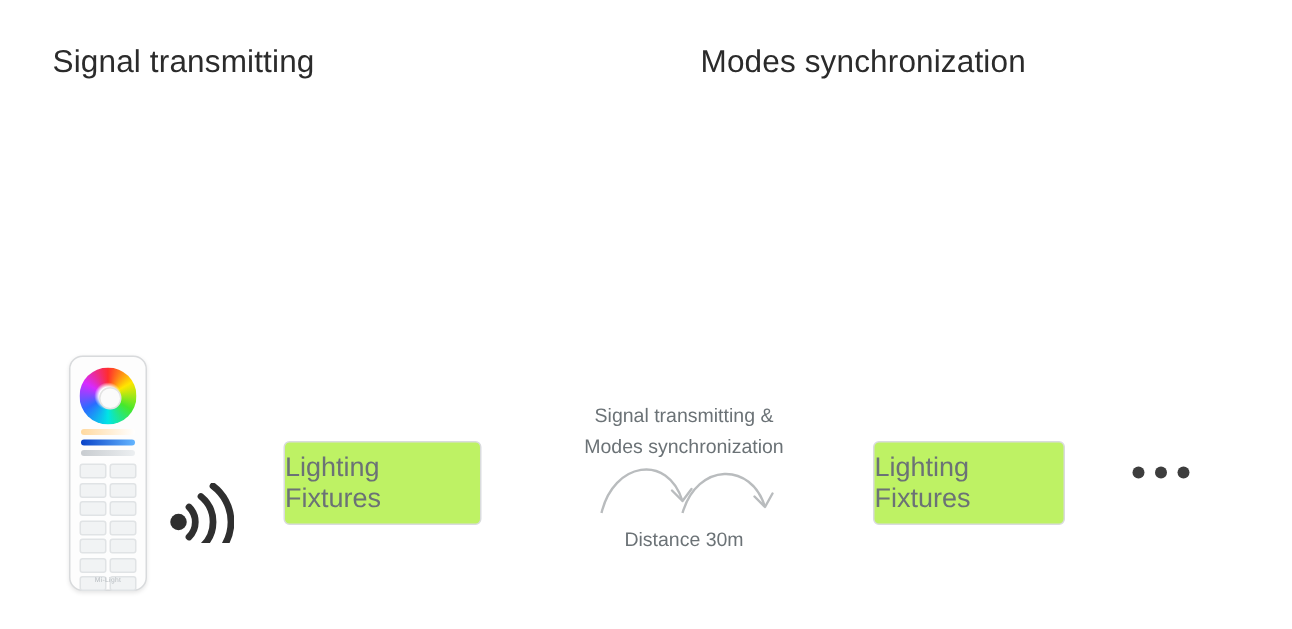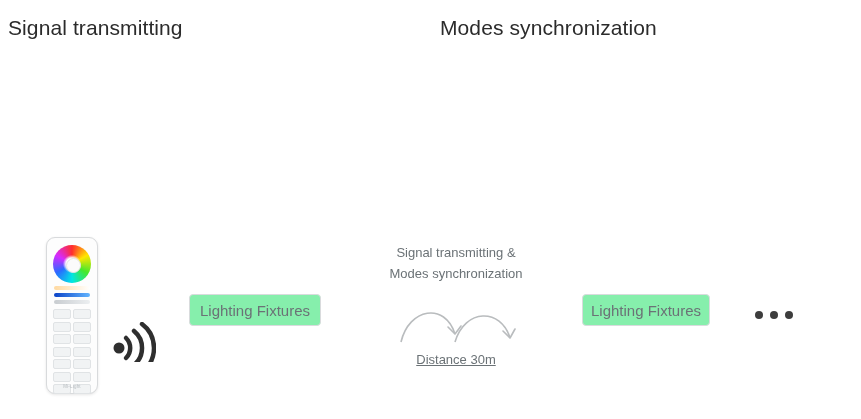--- a/index.html
+++ b/index.html
@@ -11,21 +11,22 @@
     width: 861px;
     height: 419px;
     position: relative;
     font-family: "Liberation Sans", sans-serif;
     color: #4a4a4a;
     overflow: hidden;
   }
 
   .col {
     position: absolute;
-    top: 16px;
+    top: 30px;
+    margin-left: 27px;
   }
   .col-left { left: 8px; width: 400px; }
   .col-right { left: 440px; width: 415px; }
 
   .heading {
     font-size: 21px;
     font-weight: 400;
     color: #2b2b2b;
     margin: 0 0 12px 0;
     letter-spacing: 0.1px;
@@ -117,39 +118,39 @@
     position: absolute;
     left: 112px;
     top: 94px;
     width: 44px;
     height: 40px;
   }
 
   
   .fixture {
     position: absolute;
-    height: 32px;
+    height: 56px;
     border: 1px solid #d9dbdd;
     border-radius: 4px;
-    background: #86efac;
+    background: #bef264;
     display: flex;
     align-items: center;
     justify-content: center;
-    font-size: 15px;
+    font-size: 18px;
     color: #6b7276;
     box-sizing: border-box;
   }
   .fixture-left  { left: 189px; top: 66px; width: 132px; }
   .fixture-right { left: 582px; top: 66px; width: 128px; }
 
   
   .center-caption {
     position: absolute;
     left: 343px;
-    top: 14px;
+    top: 38px;
     width: 226px;
     text-align: center;
     font-size: 13px;
     line-height: 21px;
     color: #6b7276;
   }
   .arrow-wrap {
     position: absolute;
     left: 393px;
     top: 72px;
@@ -157,21 +158,20 @@
     height: 46px;
   }
   .distance-label {
     position: absolute;
     left: 343px;
     top: 124px;
     width: 226px;
     text-align: center;
     font-size: 13px;
     color: #6b7276;
-    text-decoration: underline;
   }
 
   
   .dots {
     position: absolute;
     left: 755px;
     top: 83px;
     display: flex;
     gap: 7px;
   }

